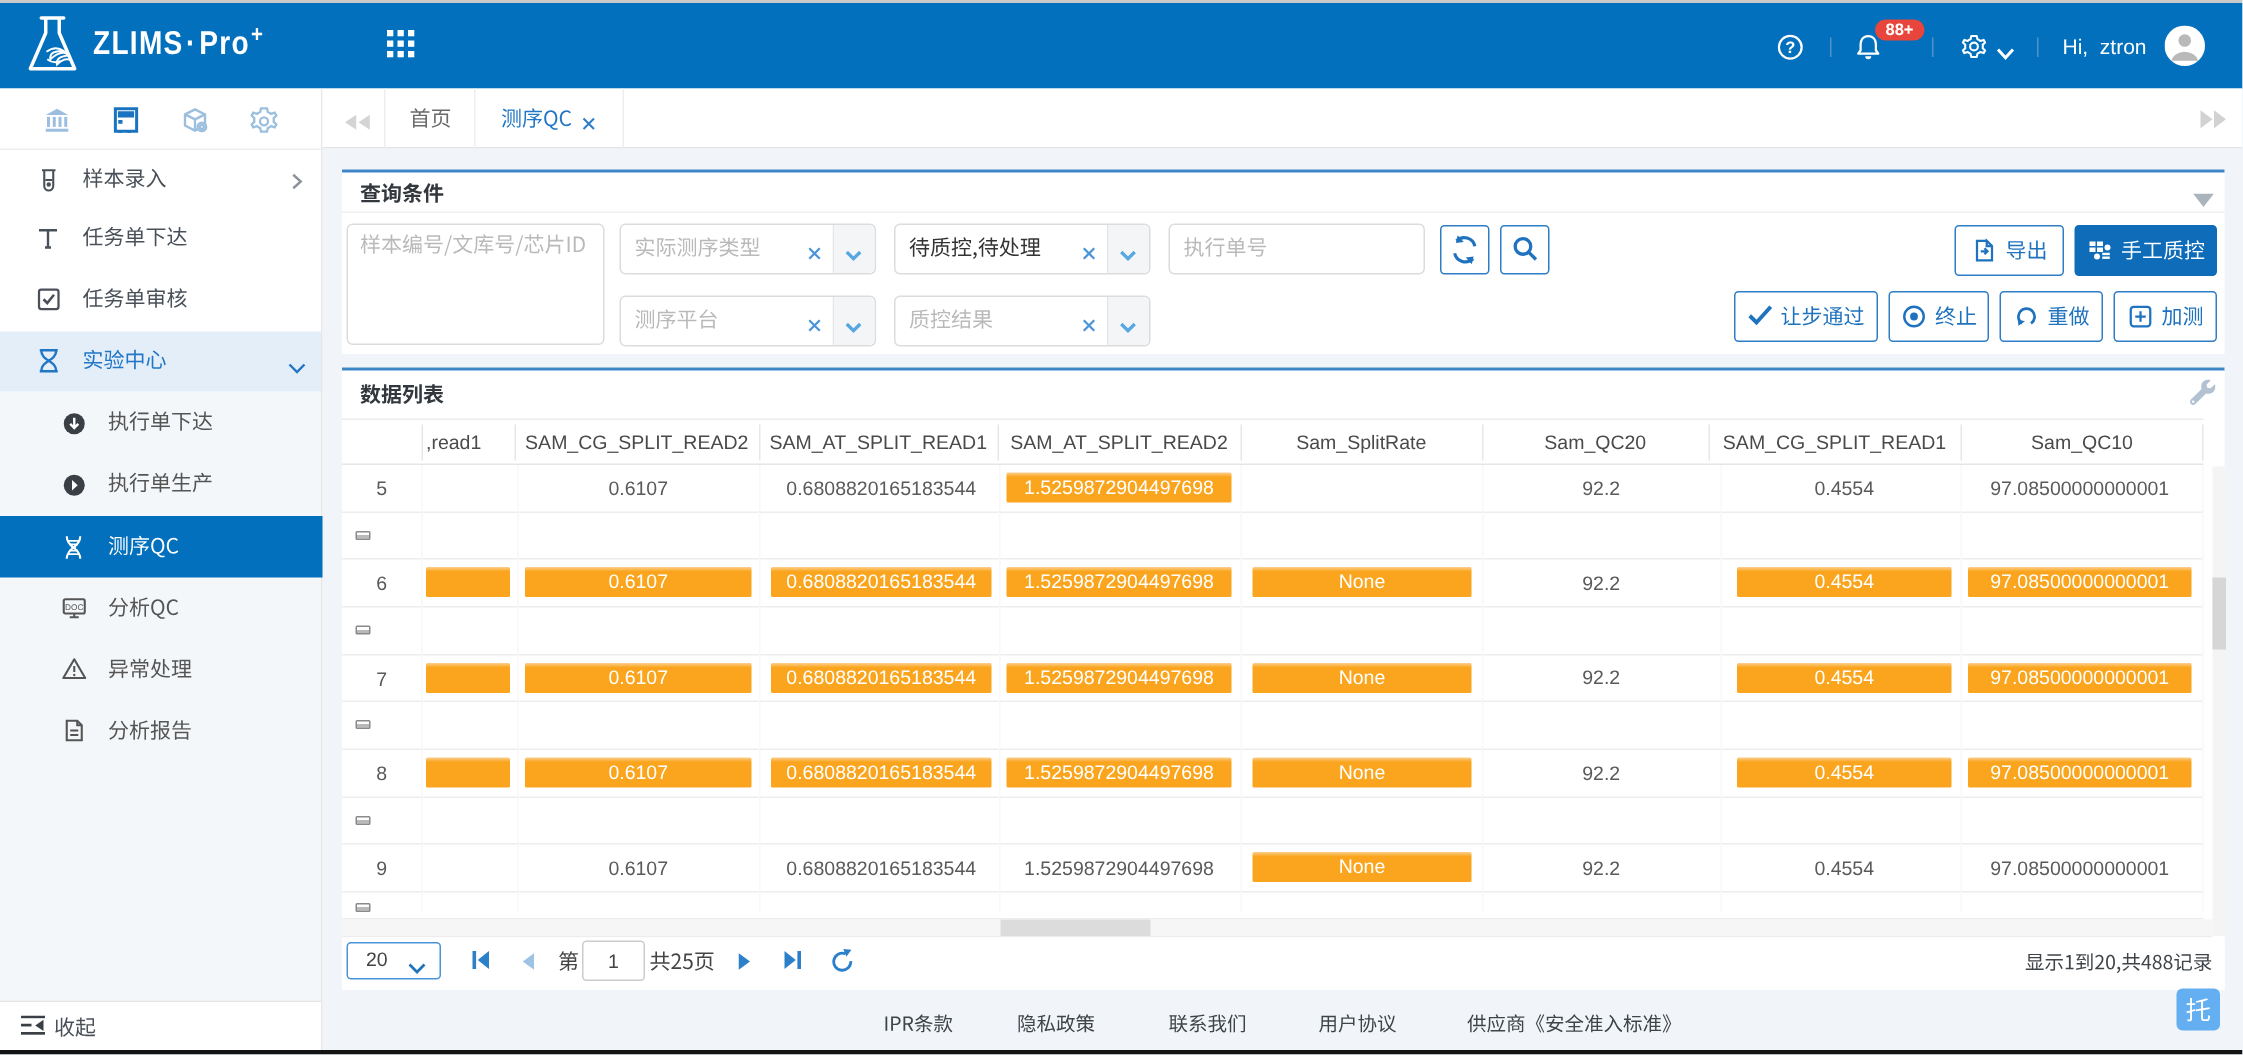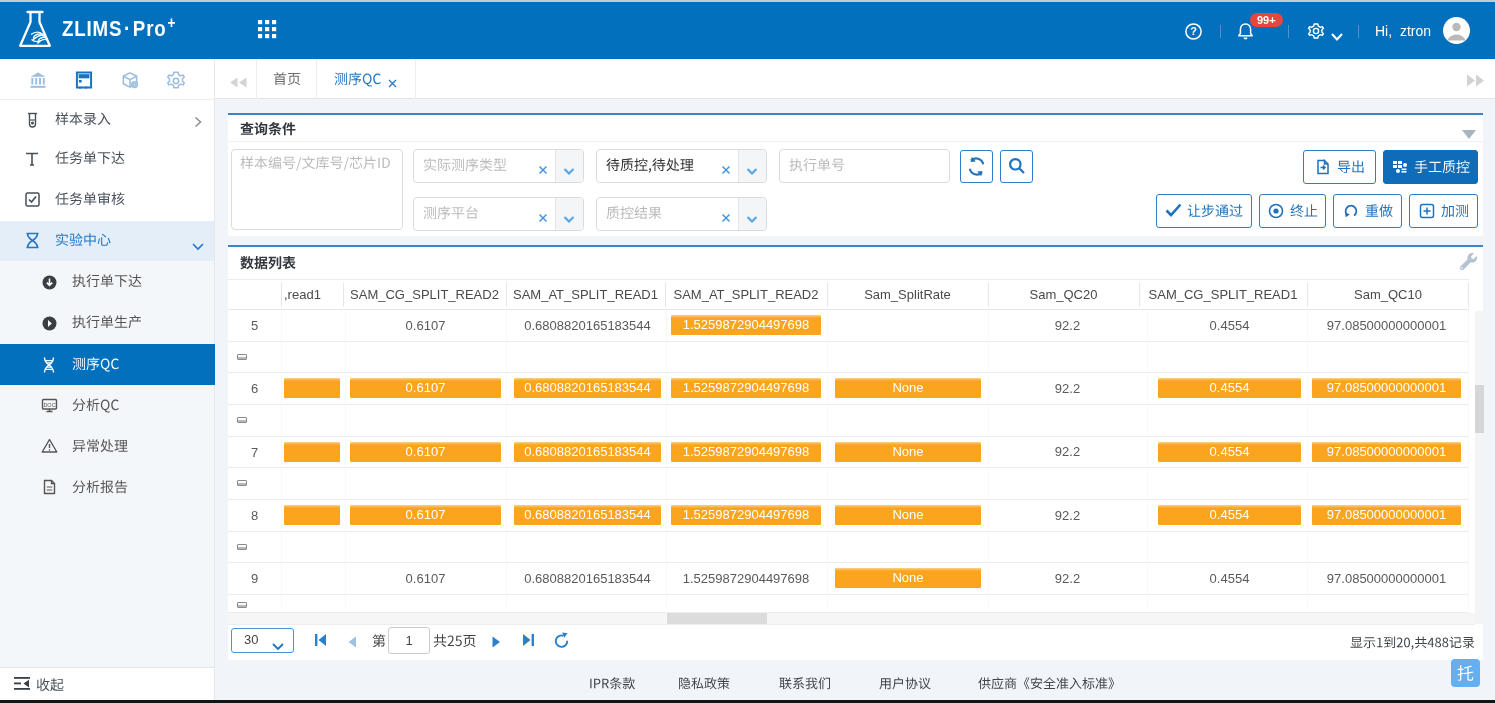--- a/index.html
+++ b/index.html
@@ -37,21 +37,21 @@
     </svg></div>
 <div style="left:1185px;top:23px"><svg width="17" height="17" viewBox="0 0 17 17">
 <circle cx="8.5" cy="8.5" r="7.6" fill="none" stroke="#fff" stroke-width="1.5"></circle>
 <text x="8.5" y="12.4" font-size="11" font-weight="bold" fill="#fff" text-anchor="middle" font-family="Liberation Sans">?</text>
 </svg></div>
 <div style="left:1220px;top:25px;width:1px;height:13px;background:#4f93c8"></div>
 <div style="left:1237px;top:22px"><svg width="17" height="18" viewBox="0 0 17 18">
 <path d="M8.5 2 C5 2 3.4 4.8 3.4 7.5 L3.4 11.5 L1.8 13.8 L15.2 13.8 L13.6 11.5 L13.6 7.5 C13.6 4.8 12 2 8.5 2 Z" fill="none" stroke="#fff" stroke-width="1.5" stroke-linejoin="round"></path>
 <path d="M6.5 15.5 a2 2 0 0 0 4 0" fill="#fff"></path>
 </svg></div>
-<div style="left:1250px;top:13px;background:#e8453c;color:#fff;font-size:11px;font-weight:bold;border-radius:8px;padding:1px 7px;line-height:12px">99+</div>
+<div style="left:1250px;top:13px;background:#e8453c;color:#fff;font-size:11px;font-weight:bold;border-radius:8px;padding:1px 7px;line-height:12px">88+</div>
 <div style="left:1288px;top:25px;width:1px;height:13px;background:#4f93c8"></div>
 <div style="left:1307px;top:22px"><svg width="18" height="18" viewBox="0 0 18 18">
 <path d="M9 1.2 L10.8 1.2 L11.3 3.4 A6 6 0 0 1 13.2 4.5 L15.4 3.8 L16.4 5.5 L14.8 7.1 A6 6 0 0 1 14.8 9.3 L16.4 10.9 L15.4 12.6 L13.2 11.9 A6 6 0 0 1 11.3 13 L10.8 15.2 L7.2 15.2 L6.7 13 A6 6 0 0 1 4.8 11.9 L2.6 12.6 L1.6 10.9 L3.2 9.3 A6 6 0 0 1 3.2 7.1 L1.6 5.5 L2.6 3.8 L4.8 4.5 A6 6 0 0 1 6.7 3.4 L7.2 1.2 Z" transform="translate(0,0.8)" fill="none" stroke="#fff" stroke-width="1.4" stroke-linejoin="round"></path>
 <circle cx="9" cy="9" r="2.6" fill="none" stroke="#fff" stroke-width="1.4"></circle>
 </svg></div>
 <div style="left:1331px;top:27px"><svg width="12" height="8" viewBox="0 0 12 8">
 <path d="M1 1 L6 6.5 L11 1" fill="none" stroke="#fff" stroke-width="2"></path>
 </svg></div>
 <div style="left:1358px;top:25px;width:1px;height:13px;background:#4f93c8"></div>
 <div style="left:1375px;top:23px;color:#fff;font-size:14px">Hi,&nbsp; ztron</div>
@@ -507,21 +507,21 @@
 <div style="left:1147px;top:310px;width:1px;height:298px;background:#f8f8f8"></div>
 <div style="left:1307px;top:310px;width:1px;height:298px;background:#f8f8f8"></div>
 <div style="left:1468px;top:310px;width:1px;height:298px;background:#f8f8f8"></div>
 <div style="left:1475px;top:311px;width:9px;height:313px;background:#f4f4f4"></div>
 <div style="left:1475px;top:385px;width:9px;height:48px;background:#d6d6d6"></div>
 <div style="left:228px;top:613px;width:1247px;height:11px;background:#f6f6f6"></div>
 <div style="left:667px;top:613px;width:100px;height:11px;background:#dcdcdc"></div>
 <div style="left:228px;top:624px;width:1247px;height:1px;background:#ededed"></div>
 <div style="left:228px;top:625px;width:1255px;height:35px;background:#fff"></div>
 <div style="left:231px;top:628px;width:63px;height:25px;border:1px solid #4a94d8;border-radius:3px;background:#fff"></div>
-<div style="left:244px;top:632px;font-size:13px;color:#444">30</div>
+<div style="left:244px;top:632px;font-size:13px;color:#444">20</div>
 <div style="left:272px;top:637px"><svg width="12" height="8" viewBox="0 0 12 8">
       <path d="M1 1 L6 6 L11 1" fill="none" stroke="#1f72bd" stroke-width="1.8"></path>
     </svg></div>
 <div style="left:314px;top:633px"><svg width="13" height="14" viewBox="0 0 13 14" fill="#2c80ca">
       <rect x="1" y="1" width="2.4" height="12"></rect>
       <path d="M12 1 L12 13 L4.5 7 Z"></path>
     </svg></div>
 <div style="left:348px;top:634px"><svg width="9" height="12" viewBox="0 0 9 12" fill="#9dc2e4">
       <path d="M8 0.5 L8 11.5 L0.5 6 Z"></path>
     </svg></div>

